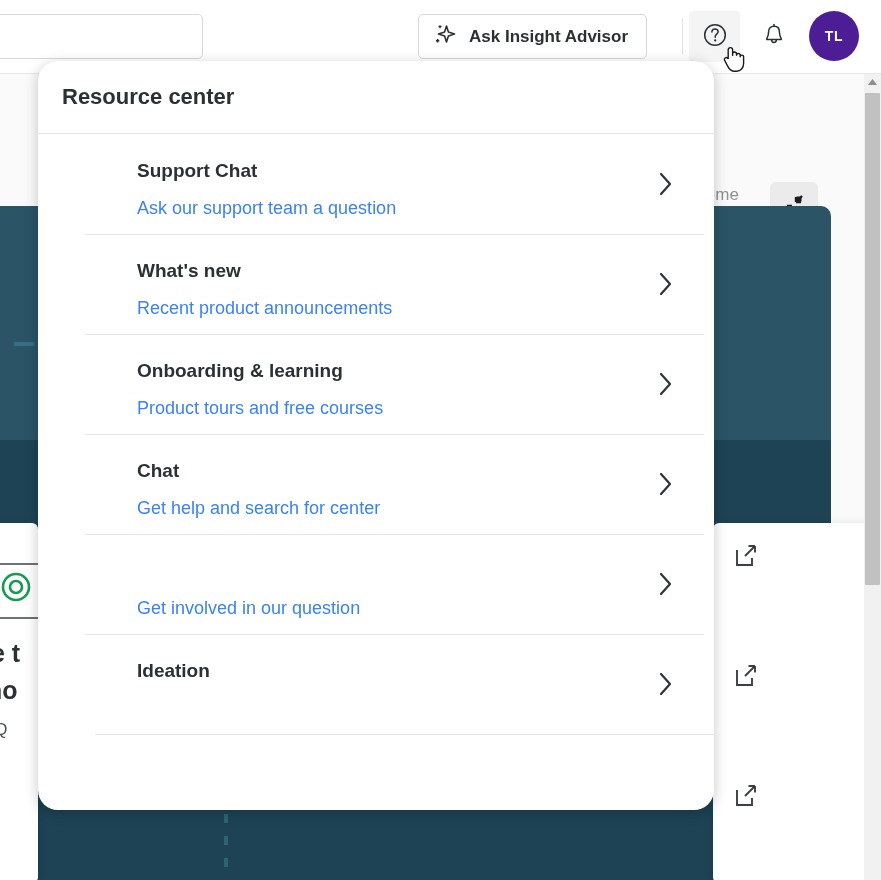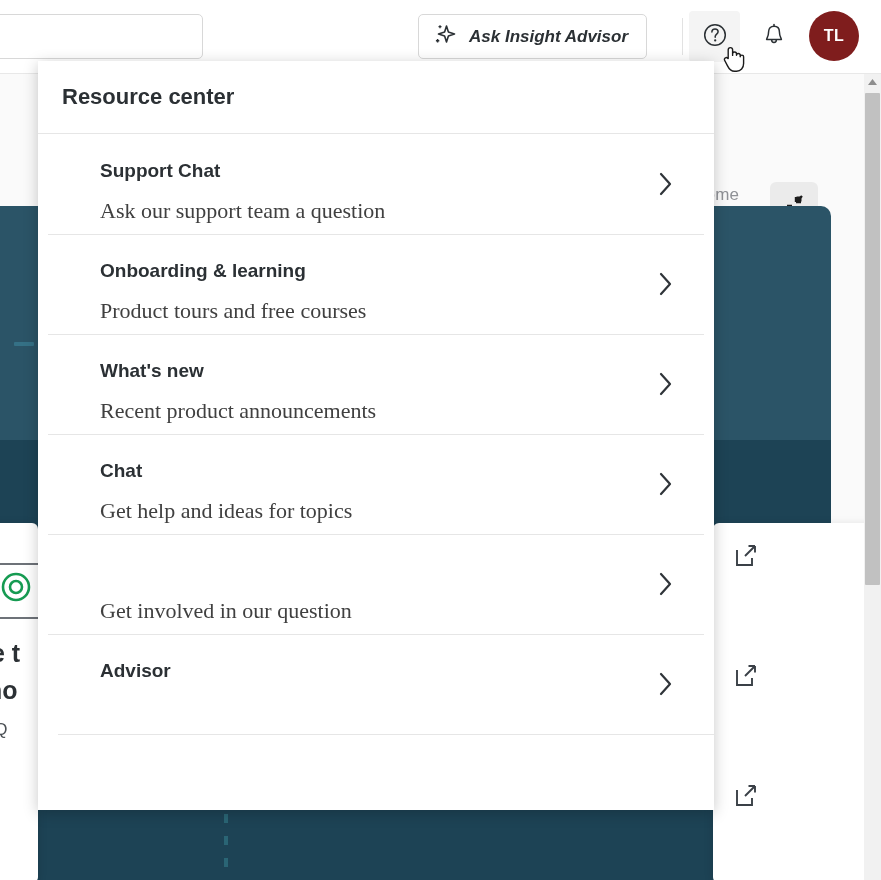--- a/index.html
+++ b/index.html
@@ -271,21 +271,20 @@
     align-items: center;
     gap: 11px;
     box-sizing: border-box;
     cursor: pointer;
   }
   .advisor-label {
     font-size: 17px;
     font-weight: 700;
     color: #2b3034;
     white-space: nowrap;
-    font-style: italic;
   }
   .topbar-sep {
     position: absolute;
     left: 682px;
     top: 18px;
     width: 1px;
     height: 37px;
     background: #e2e2e2;
   }
   .icon-btn {
@@ -301,23 +300,23 @@
   }
   .icon-btn.help { left: 689px; background: #f4f4f4; }
   .icon-btn.bell { left: 748px; background: transparent; }
   .avatar {
     position: absolute;
     left: 809px;
     top: 11px;
     width: 50px;
     height: 50px;
     border-radius: 50%;
-    background: #7f1d1d;
+    background: #4c1d95;
     color: #ffffff;
-    font-size: 16px;
+    font-size: 14px;
     font-weight: 600;
     display: flex;
     align-items: center;
     justify-content: center;
     letter-spacing: .6px;
     cursor: pointer;
   }
 
   
   .cursor-glyph {
@@ -332,35 +331,37 @@
   .rc-menu {
     position: absolute;
     left: 38px;
     top: 61px;
     width: 676px;
     height: 749px;
     background: #ffffff;
     box-shadow: 0 3px 14px rgba(0,0,0,.22);
     z-index: 50;
     overflow: hidden;
+    border-radius: 20px;
   }
   .rc-header {
     height: 72px;
     border-bottom: 1px solid #e6e6e6;
     display: flex;
     align-items: center;
   }
   .rc-title {
     padding-left: 24px;
     font-size: 22px;
     font-weight: 700;
     color: #2b3034;
   }
   .rc-list {
     position: relative;
+    padding-left: 37px;
   }
   .rc-item {
     position: relative;
     height: 100px;
     cursor: pointer;
   }
   .rc-item + .rc-item::before,
   .rc-divider-last {
     content: "";
     position: absolute;
@@ -382,24 +383,23 @@
     top: 26px;
     font-size: 19px;
     font-weight: 700;
     color: #2b3034;
     white-space: nowrap;
   }
   .rc-item-desc {
     position: absolute;
     left: 62px;
     top: 64px;
-    font-size: 22px;
-    color: #404040;
+    font-size: 18px;
+    color: #3b82f6;
     white-space: nowrap;
-    font-family: Liberation Serif, serif;
   }
   .rc-chevron {
     position: absolute;
     right: 0;
     top: 0;
     width: 96px;
     height: 100px;
     display: flex;
     align-items: center;
     justify-content: center;
@@ -547,60 +547,60 @@
         <div class="rc-item-title">Support Chat</div>
         <div class="rc-item-desc">Ask our support team a question</div>
         <div class="rc-chevron">
           <svg width="16" height="26" viewBox="0 0 16 26">
             <path d="M3 3 L12 13 L3 23" fill="none" stroke="#2f3439" stroke-width="2.2" stroke-linecap="round" stroke-linejoin="round"></path>
           </svg>
         </div>
       </div>
 
       <div class="rc-item">
+        <div class="rc-item-title">What's new</div>
+        <div class="rc-item-desc">Recent product announcements</div>
+        <div class="rc-chevron">
+          <svg width="16" height="26" viewBox="0 0 16 26">
+            <path d="M3 3 L12 13 L3 23" fill="none" stroke="#2f3439" stroke-width="2.2" stroke-linecap="round" stroke-linejoin="round"></path>
+          </svg>
+        </div>
+      </div>
+
+      <div class="rc-item">
         <div class="rc-item-title">Onboarding &amp; learning</div>
         <div class="rc-item-desc">Product tours and free courses</div>
         <div class="rc-chevron">
           <svg width="16" height="26" viewBox="0 0 16 26">
             <path d="M3 3 L12 13 L3 23" fill="none" stroke="#2f3439" stroke-width="2.2" stroke-linecap="round" stroke-linejoin="round"></path>
           </svg>
         </div>
       </div>
 
       <div class="rc-item">
-        <div class="rc-item-title">What's new</div>
-        <div class="rc-item-desc">Recent product announcements</div>
-        <div class="rc-chevron">
-          <svg width="16" height="26" viewBox="0 0 16 26">
-            <path d="M3 3 L12 13 L3 23" fill="none" stroke="#2f3439" stroke-width="2.2" stroke-linecap="round" stroke-linejoin="round"></path>
-          </svg>
-        </div>
-      </div>
-
-      <div class="rc-item">
         <div class="rc-item-title">Chat</div>
-        <div class="rc-item-desc">Get help and ideas for topics</div>
+        <div class="rc-item-desc">Get help and search for center</div>
         <div class="rc-chevron">
           <svg width="16" height="26" viewBox="0 0 16 26">
             <path d="M3 3 L12 13 L3 23" fill="none" stroke="#2f3439" stroke-width="2.2" stroke-linecap="round" stroke-linejoin="round"></path>
           </svg>
         </div>
       </div>
 
       <div class="rc-item">
         <div class="rc-item-desc">Get involved in our question</div>
         <div class="rc-chevron">
           <svg width="16" height="26" viewBox="0 0 16 26">
             <path d="M3 3 L12 13 L3 23" fill="none" stroke="#2f3439" stroke-width="2.2" stroke-linecap="round" stroke-linejoin="round"></path>
           </svg>
         </div>
       </div>
 
       <div class="rc-item">
-        <div class="rc-item-title">Advisor</div>
+        <div class="rc-item-title">Ideation</div>
         <div class="rc-chevron">
           <svg width="16" height="26" viewBox="0 0 16 26">
             <path d="M3 3 L12 13 L3 23" fill="none" stroke="#2f3439" stroke-width="2.2" stroke-linecap="round" stroke-linejoin="round"></path>
           </svg>
         </div>
       </div>
 
       <div class="rc-divider-last"></div>
     </div>
   </div>

